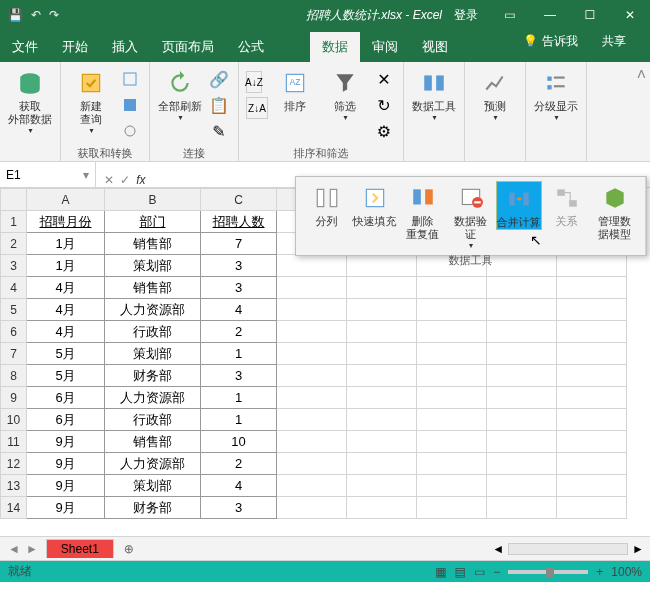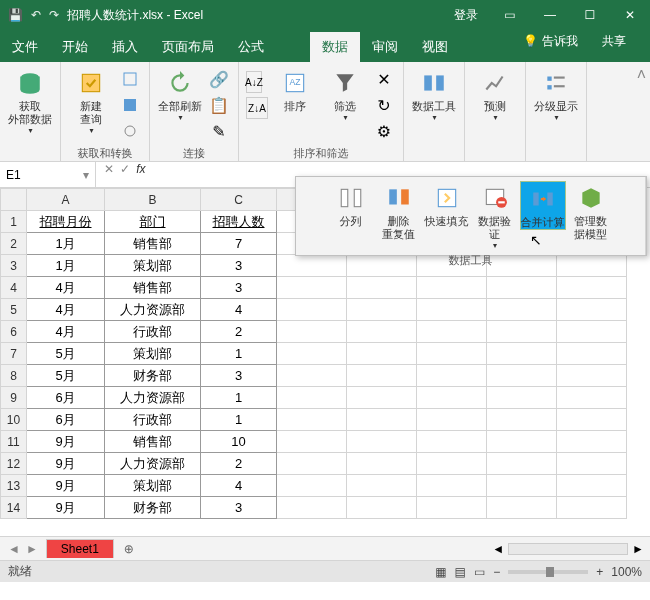--- a/index.html
+++ b/index.html
@@ -2,21 +2,21 @@
 <html><head>
 <meta charset="utf-8">
 <style>
 * { margin:0; padding:0; box-sizing:border-box; font-family:"Microsoft YaHei","Segoe UI",sans-serif; }
 body { width:650px; height:600px; background:#fff; overflow:hidden; position:relative; }
 
 
 .titlebar { height:30px; background:#217346; display:flex; align-items:center; color:#fff; font-size:12px; }
 .titlebar .qat { display:flex; gap:8px; padding:0 8px; }
 .titlebar .qat span { opacity:.9; }
-.titlebar .title { flex:1; text-align:left; }
+.titlebar .title { flex:1; text-align:right;font-style:italic; }
 .titlebar .wbtns { display:flex; }
 .titlebar .wbtns div { width:40px; text-align:center; }
 
 
 .tabs { height:32px; background:#217346; display:flex; align-items:flex-end; color:#fff; font-size:13px; }
 .tabs div { padding:6px 12px; cursor:pointer; }
 .tabs .active { background:#f3f3f3; color:#217346;margin-left:34px; }
 .tabs .right { margin-left:auto; display:flex; }
 .tabs .right div { font-size:12px; }
 
@@ -38,21 +38,21 @@
 
 
 .popup { position:absolute; top:176px; left:295px; width:352px; height:80px; background:#f3f3f3; border:1px solid #c0c0c0; box-shadow:2px 2px 6px rgba(0,0,0,.25); display:flex; z-index:10; }
 .popup .group { border-right:1px solid #d4d4d4; }
 .popup .big-btn { width:46px; font-size:11px; }
 .popup .highlight { background:#0ea5e9; border:1px solid #a6c48a; }
 
 .cursor { position:absolute; top:232px; left:530px; z-index:15; font-size:14px; color:#000; }
 
 
-.fbar { height:26px; border-bottom:1px solid #d4d4d4; display:flex; align-items:flex-start; font-size:12px; }
+.fbar { height:26px; border-bottom:1px solid #d4d4d4; display:flex; align-items:flex-end; font-size:12px; }
 .namebox { width:96px; border-right:1px solid #d4d4d4; padding:0 6px; height:100%; display:flex; align-items:center; }
 .namebox span.dd2 { margin-left:auto; color:#888; }
 .fbar .fxbtns { display:flex; gap:6px; padding:0 8px; color:#888; }
 .fbar .fxbtns span:last-child { font-style:italic; color:#333; }
 .fbar .fx { flex:1; padding:0 6px; }
 
 
 .grid-wrap { position:relative; height:348px; overflow:hidden; }
 table.sheet { border-collapse:collapse; font-size:13px; color:#000; }
 .sheet th, .sheet td { border:1px solid #d4d4d4; height:22px; text-align:center; font-weight:normal; }
@@ -67,21 +67,21 @@
 
 
 .sheettabs { height:24px; border-top:1px solid #d4d4d4; display:flex; align-items:center; font-size:12px; background:#f3f3f3; }
 .sheettabs .nav { display:flex; gap:6px; padding:0 8px; color:#888; }
 .sheettabs .tab { background:#ef4444; border:1px solid #ccc; border-bottom:none; padding:2px 14px; }
 .sheettabs .plus { padding:0 10px; color:#666; }
 .sheettabs .scroll { margin-left:auto; display:flex; align-items:center; gap:4px; padding-right:6px; }
 .sheettabs .track { width:120px; height:12px; background:#e8e8e8; border:1px solid #ccc; }
 
 
-.status { height:22px; background:#e5e5e5; border-top:1px solid #d4d4d4; display:flex; align-items:center; font-size:12px; color:#444; padding:0 8px; }
+.status { height:22px; background:#14b8a6; border-top:1px solid #d4d4d4; display:flex; align-items:center; font-size:12px; color:#444; padding:0 8px; }
 .status .views { margin-left:auto; display:flex; gap:8px; align-items:center; }
 .status .slider { width:80px; height:4px; background:#ccc; position:relative; }
 .status .slider::after { content:""; position:absolute; left:38px; top:-3px; width:8px; height:10px; background:#888; }
 </style>
 </head>
 <body>
 
 <div class="titlebar">
   <div class="qat">
     <span>💾</span>
@@ -452,35 +452,35 @@
             <svg viewBox="0 0 24 24">
               <rect x="3" y="4" width="6" height="16" fill="#fff" stroke="#888"></rect>
               <rect x="15" y="4" width="6" height="16" fill="#fff" stroke="#888"></rect>
             </svg>
           </div>
         <span>分列</span>
       </div>
       <div class="big-btn">
         <div class="ico">
             <svg viewBox="0 0 24 24">
+              <rect x="4" y="4" width="16" height="16" fill="#fff" stroke="#5b9bd5"></rect>
+              <path d="M10 8l4 4-4 4" stroke="#fc6" fill="none" stroke-width="2"></path>
+            </svg>
+          </div>
+        <span>快速填充</span>
+      </div>
+      <div class="big-btn">
+        <div class="ico">
+            <svg viewBox="0 0 24 24">
               <rect x="3" y="4" width="7" height="14" fill="#5b9bd5"></rect>
               <rect x="14" y="4" width="7" height="14" fill="#ed7d31"></rect>
             </svg>
           </div>
         <span style="white-space:pre-line">删除
 重复值</span>
-      </div>
-      <div class="big-btn">
-        <div class="ico">
-            <svg viewBox="0 0 24 24">
-              <rect x="4" y="4" width="16" height="16" fill="#fff" stroke="#5b9bd5"></rect>
-              <path d="M10 8l4 4-4 4" stroke="#fc6" fill="none" stroke-width="2"></path>
-            </svg>
-          </div>
-        <span>快速填充</span>
       </div>
       <div class="big-btn">
         <div class="ico">
             <svg viewBox="0 0 24 24">
               <rect x="4" y="4" width="16" height="14" fill="#fff" stroke="#888"></rect>
               <circle cx="18" cy="16" r="5" fill="#e74c3c"></circle>
               <path d="M15 16h6" stroke="#fff" stroke-width="2"></path>
             </svg>
           </div>
         <span style="white-space:pre-line">数据验
@@ -490,20 +490,30 @@
       <div class="big-btn highlight">
         <div class="ico">
             <svg viewBox="0 0 24 24">
               <rect x="3" y="6" width="5" height="12" fill="#5b9bd5"></rect>
               <path d="M10 12h4" stroke="#ed7d31" stroke-width="2"></path>
               <path d="M12 10l3 2-3 2" fill="#ed7d31"></path>
               <rect x="16" y="6" width="5" height="12" fill="#5b9bd5"></rect>
             </svg>
           </div>
         <span>合并计算</span>
+      </div>
+      <div class="big-btn" style="opacity:.5">
+        <div class="ico">
+            <svg viewBox="0 0 24 24">
+              <rect x="3" y="4" width="7" height="6" fill="#888"></rect>
+              <rect x="14" y="14" width="7" height="6" fill="#888"></rect>
+              <path d="M10 7h5v10" stroke="#888" fill="none"></path>
+            </svg>
+          </div>
+        <span>关系</span>
       </div>
       <div class="big-btn">
         <div class="ico">
             <svg viewBox="0 0 24 24">
               <path d="M12 3l8 4v10l-8 4-8-4V7z" fill="#70ad47"></path>
             </svg>
           </div>
         <span style="white-space:pre-line">管理数
 据模型</span>
       </div>

